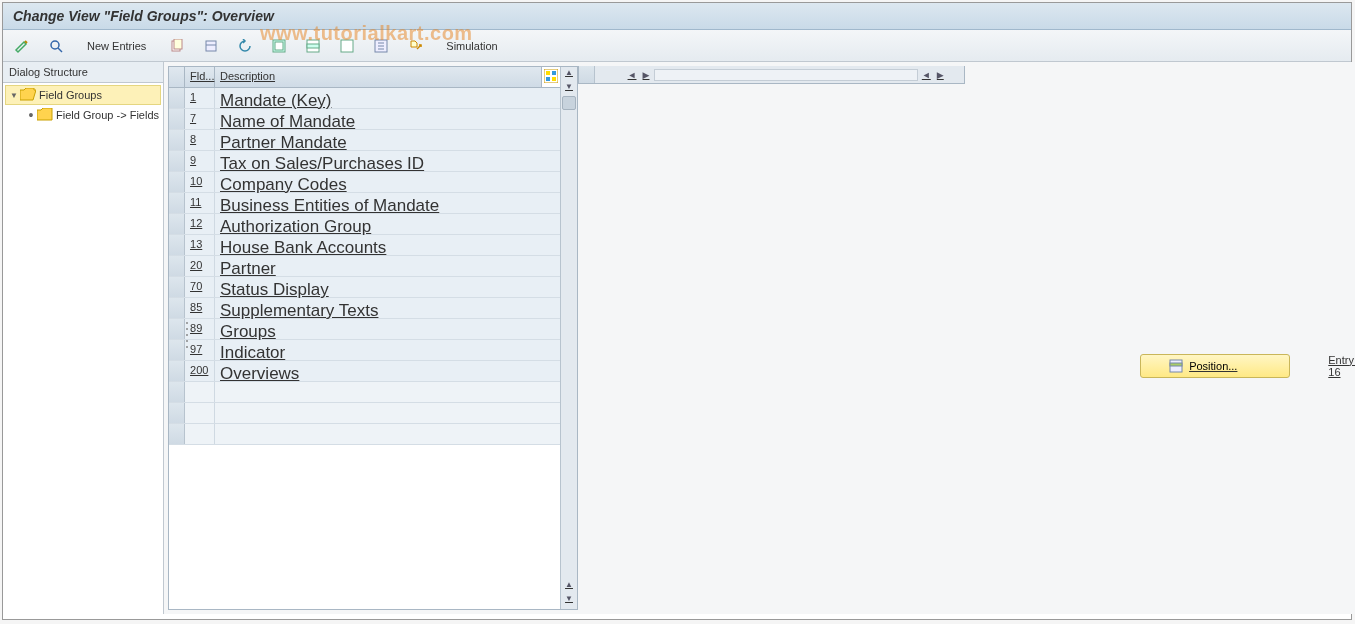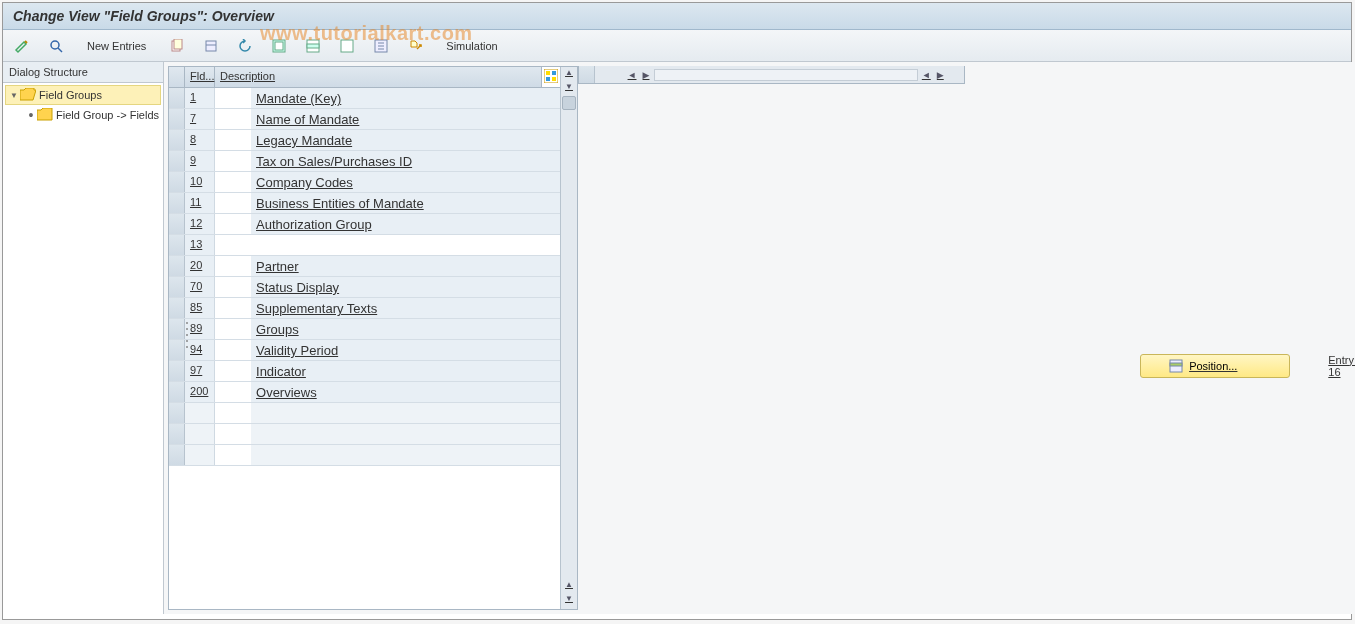--- a/index.html
+++ b/index.html
@@ -150,22 +150,21 @@
       width: 30px;
       padding: 3px 5px;
       background: #e8eff5;
       border-right: 1px solid #cfd9e2;
       font-size: 11px;
     }
     .td-desc {
       flex: 1;
       padding: 3px 5px;
       background: #e8eff5;
-      font-size: 13px;
-      margin-left: 36px;
+      font-size: 17px;
     }
     .tr.empty .td-fld, .tr.empty .td-desc {
       background: #eef3f7;
     }
     .vscroll {
       width: 17px;
       background: #e3e9ef;
       border-left: 1px solid #b7c3ce;
       display: flex;
       flex-direction: column;
@@ -380,21 +379,21 @@
                   <div class="td-desc">Mandate (Key)</div>
                 </div>
                 <div class="tr">
                   <div class="td-sel"></div>
                   <div class="td-fld">7</div>
                   <div class="td-desc">Name of Mandate</div>
                 </div>
                 <div class="tr">
                   <div class="td-sel"></div>
                   <div class="td-fld">8</div>
-                  <div class="td-desc">Legacy Mandate</div>
+                  <div class="td-desc">Partner Mandate</div>
                 </div>
                 <div class="tr">
                   <div class="td-sel"></div>
                   <div class="td-fld">9</div>
                   <div class="td-desc">Tax on Sales/Purchases ID</div>
                 </div>
                 <div class="tr">
                   <div class="td-sel"></div>
                   <div class="td-fld">10</div>
                   <div class="td-desc">Company Codes</div>
@@ -405,45 +404,41 @@
                   <div class="td-desc">Business Entities of Mandate</div>
                 </div>
                 <div class="tr">
                   <div class="td-sel"></div>
                   <div class="td-fld">12</div>
                   <div class="td-desc">Authorization Group</div>
                 </div>
                 <div class="tr">
                   <div class="td-sel"></div>
                   <div class="td-fld">13</div>
+                  <div class="td-desc">House Bank Accounts</div>
                 </div>
                 <div class="tr">
                   <div class="td-sel"></div>
                   <div class="td-fld">20</div>
                   <div class="td-desc">Partner</div>
                 </div>
                 <div class="tr">
                   <div class="td-sel"></div>
                   <div class="td-fld">70</div>
                   <div class="td-desc">Status Display</div>
                 </div>
                 <div class="tr">
                   <div class="td-sel"></div>
                   <div class="td-fld">85</div>
                   <div class="td-desc">Supplementary Texts</div>
                 </div>
                 <div class="tr">
                   <div class="td-sel"></div>
                   <div class="td-fld">89</div>
                   <div class="td-desc">Groups</div>
-                </div>
-                <div class="tr">
-                  <div class="td-sel"></div>
-                  <div class="td-fld">94</div>
-                  <div class="td-desc">Validity Period</div>
                 </div>
                 <div class="tr">
                   <div class="td-sel"></div>
                   <div class="td-fld">97</div>
                   <div class="td-desc">Indicator</div>
                 </div>
                 <div class="tr">
                   <div class="td-sel"></div>
                   <div class="td-fld">200</div>
                   <div class="td-desc">Overviews</div>

